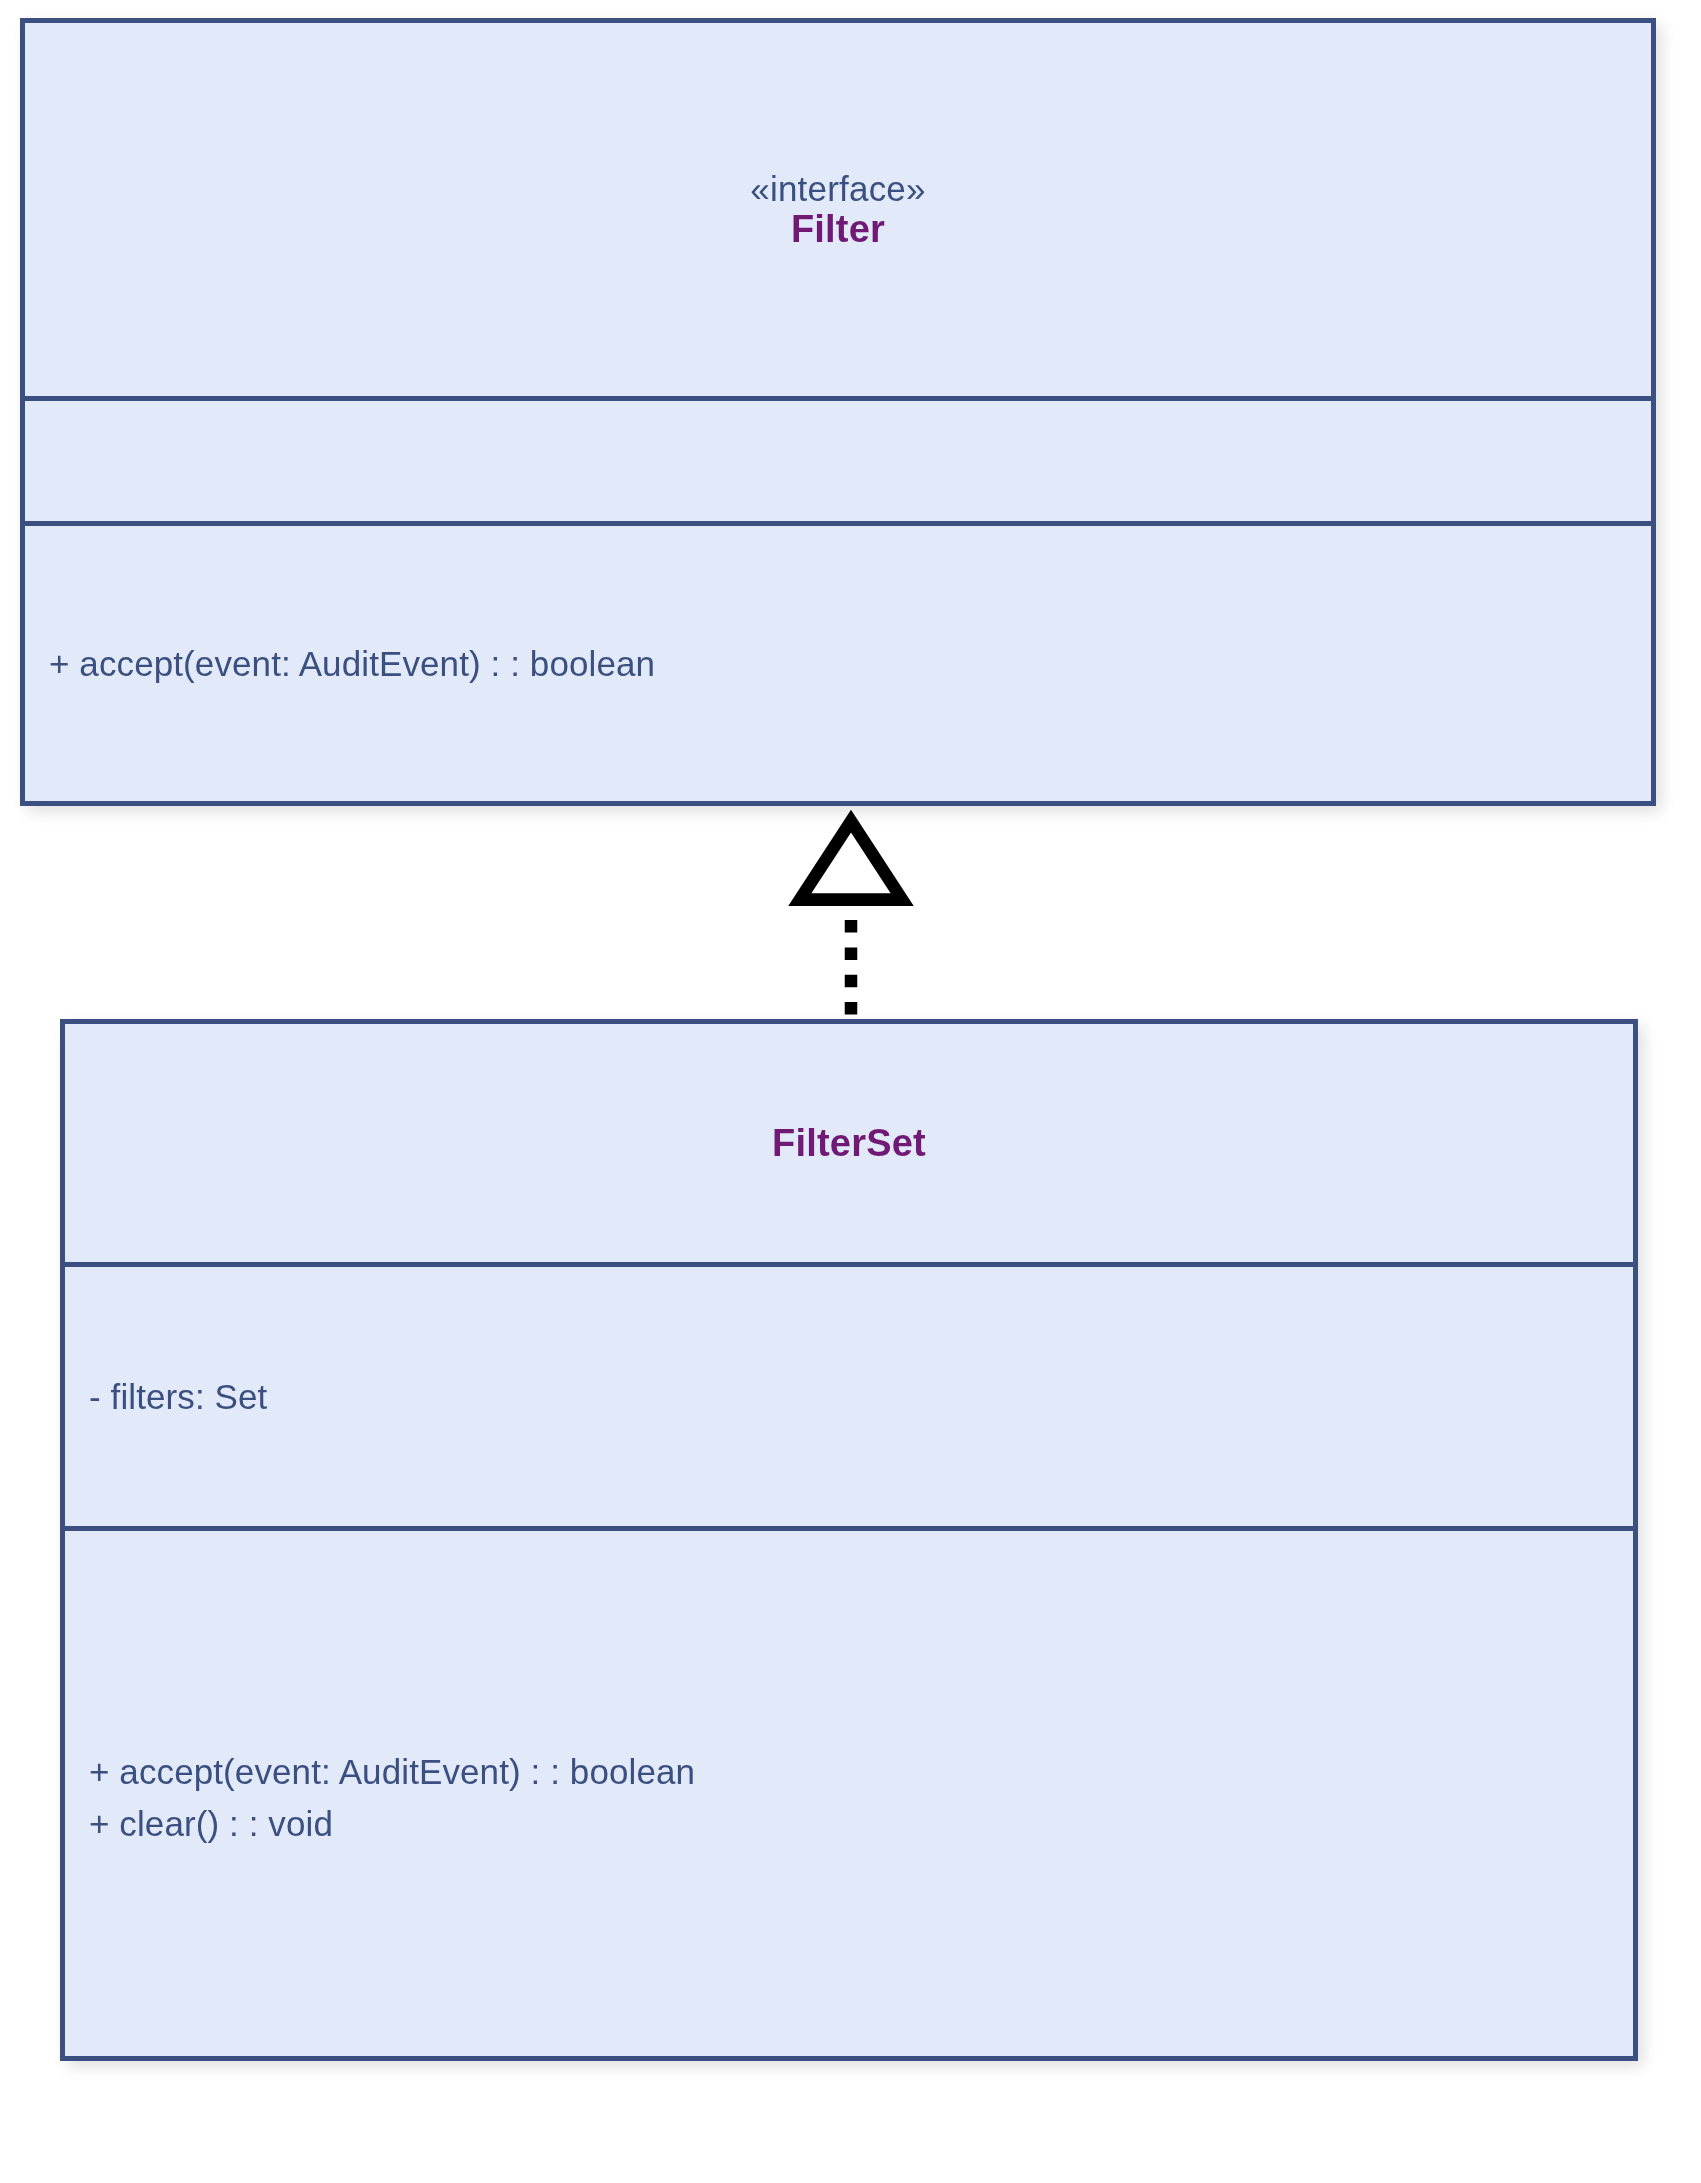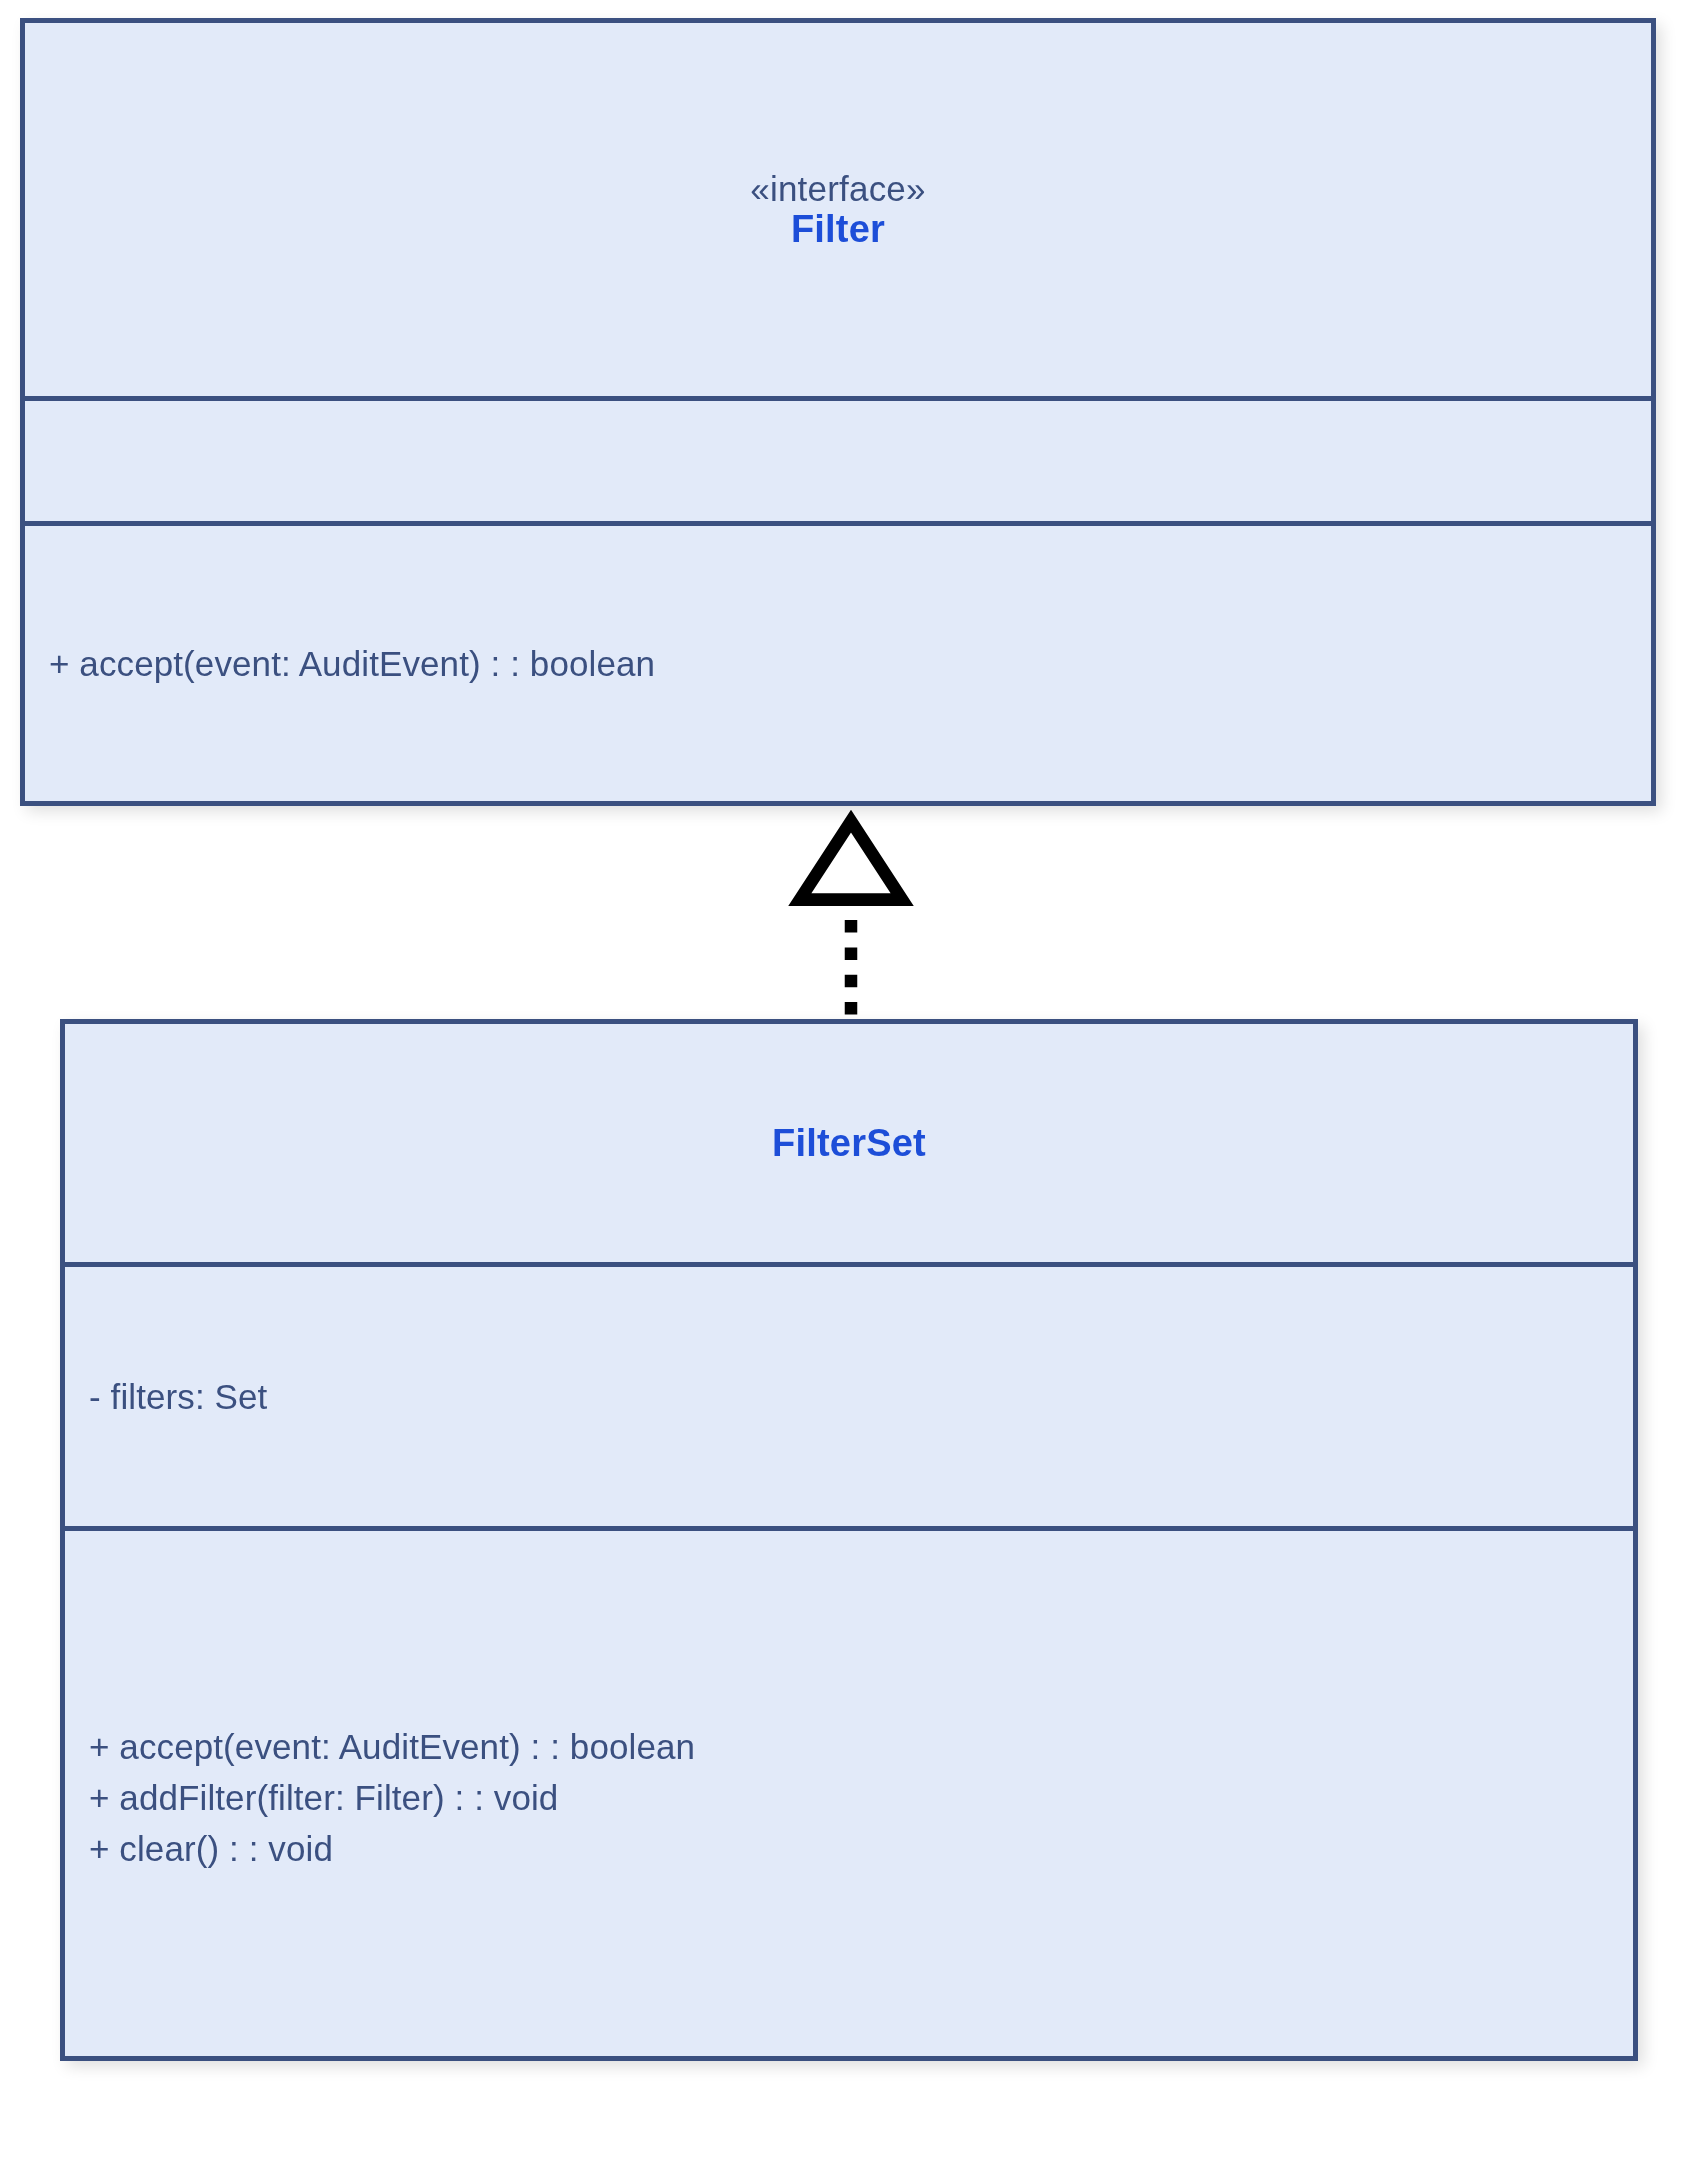--- a/index.html
+++ b/index.html
@@ -50,21 +50,21 @@
     text-align: center;
   }
   .stereotype {
     color: #3B5080;
     font-size: 35px;
     font-weight: 400;
     line-height: 1.12;
     letter-spacing: 0.2px;
   }
   .class-name {
-    color: #1d4ed8;
+    color: #701a75;
     font-size: 38px;
     font-weight: bold;
     line-height: 1.12;
     letter-spacing: 0.2px;
   }
 
   
   .cmp-list {
     display: flex;
     flex-direction: column;
@@ -144,19 +144,18 @@
     <div class="compartment cmp-name">
       <div class="class-name">FilterSet</div>
     </div>
 
     <div class="compartment cmp-list cmp-attributes">
       <div class="member">- filters: Set</div>
     </div>
 
     <div class="compartment cmp-list cmp-operations">
       <div class="member">+ accept(event: AuditEvent) : : boolean</div>
-      <div class="member">+ addFilter(filter: Filter) : : void</div>
       <div class="member">+ clear() : : void</div>
     </div>
   </div>
 
 </div>
 
 
 </body></html>

